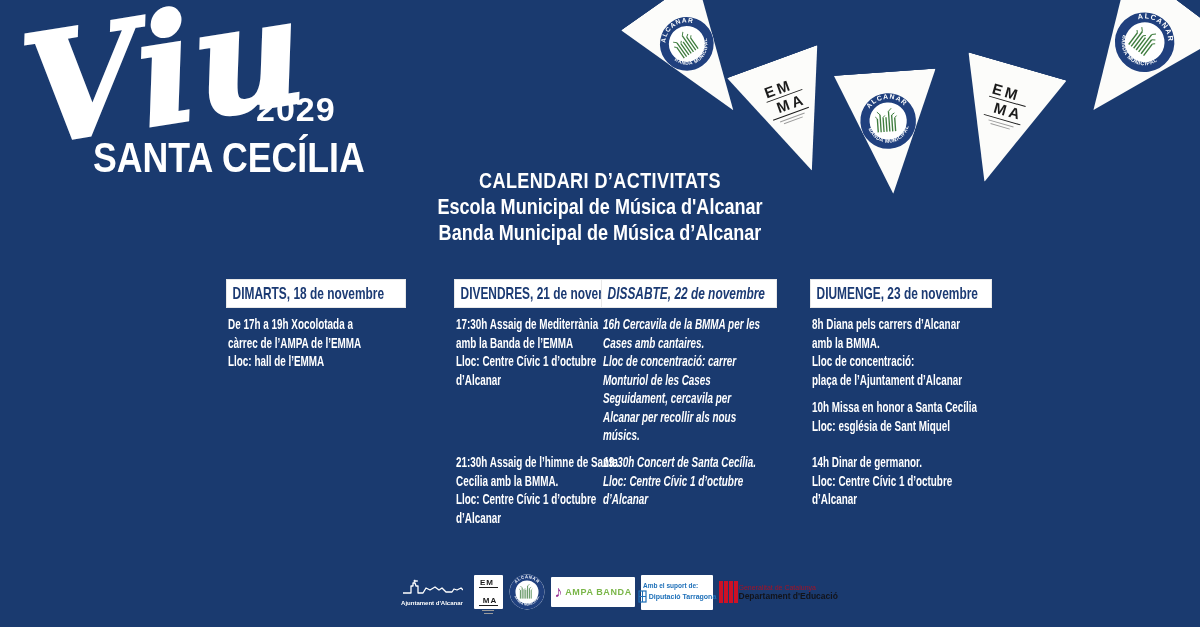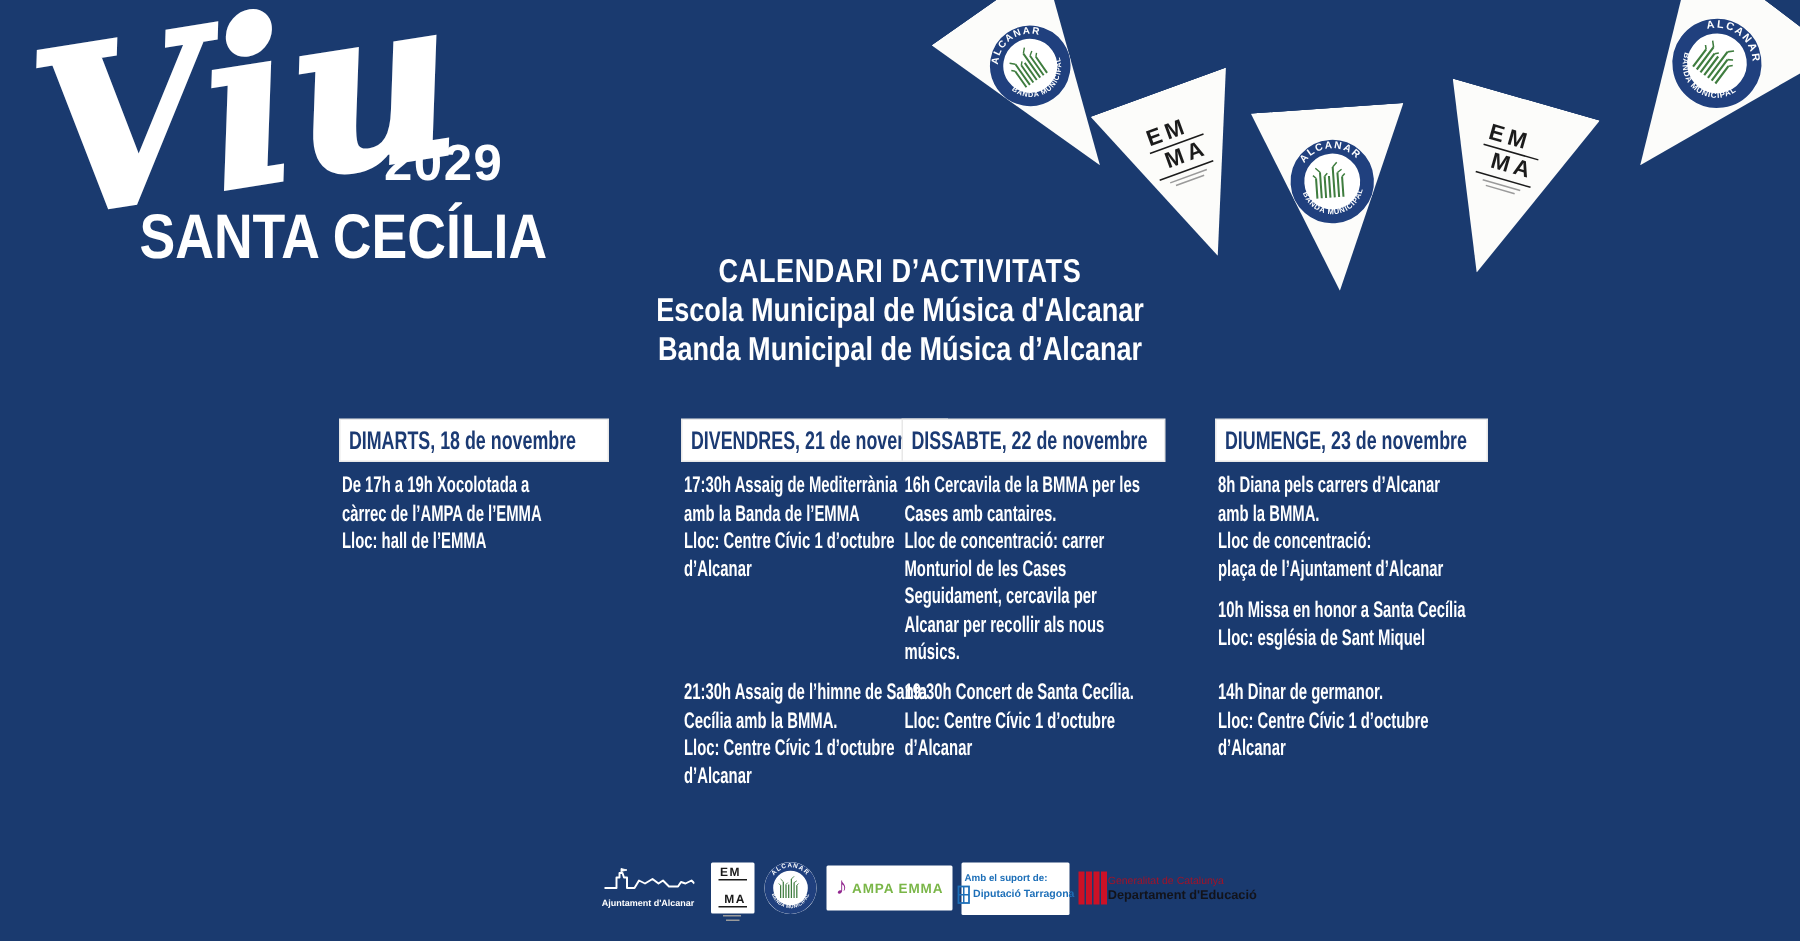--- a/index.html
+++ b/index.html
@@ -188,21 +188,21 @@
   <div class="event" style="top:35px;">17:30h Assaig de Mediterrània
 amb la Banda de l’EMMA
 Lloc: Centre Cívic 1 d’octubre
 d’Alcanar</div>
   <div class="event" style="top:173px;">21:30h Assaig de l’himne de Santa
 Cecília amb la BMMA.
 Lloc: Centre Cívic 1 d’octubre
 d’Alcanar</div>
 </div>
 
-<div class="col" style="left:602px;width:174px;">
+<div class="col" style="left:602px;width:174px;font-style:italic;">
   <div class="day-badge">
     <span>DISSABTE, 22 de novembre</span>
   </div>
   <div class="event" style="top:35px;">16h Cercavila de la BMMA per les
 Cases amb cantaires.
 Lloc de concentració: carrer
 Monturiol de les Cases
 Seguidament, cercavila per
 Alcanar per recollir als nous
 músics.</div>
@@ -250,21 +250,21 @@
   <svg class="banda-badge" width="36" height="36" viewBox="0 0 60 60">
     <circle cx="30" cy="30" r="29" fill="#fff"></circle>
     <circle cx="30" cy="30" r="24" fill="#fff" stroke="#20407e" stroke-width="9.5"></circle>
     <text class="arc arc-top"><textPath href="#arcT" startOffset="50%">ALCANAR</textPath></text>
     <text class="arc arc-bottom"><textPath href="#arcB" startOffset="50%">BANDA MUNICIPAL</textPath></text>
     <use href="#canes"></use>
   </svg>
 
   <div class="white-box ampa-box">
     <span class="ampa-note">♪</span>
-    <span class="ampa-text">AMPA EMMA</span>
+    <span class="ampa-text">AMPA BANDA</span>
   </div>
 
   <div class="white-box dip-box">
     <div class="dip-top">Amb el suport de:</div>
     <div class="dip-row">
       <svg width="9" height="13" viewBox="0 0 9 13">
         <rect x="1" y="1" width="7" height="11" fill="none" stroke="#1d6fb8" stroke-width="1.2"></rect>
         <path d="M1 6.5 h7 M4.5 1 v11" stroke="#1d6fb8" stroke-width="1"></path>
       </svg>
       <span class="dip-text">Diputació Tarragona</span>

